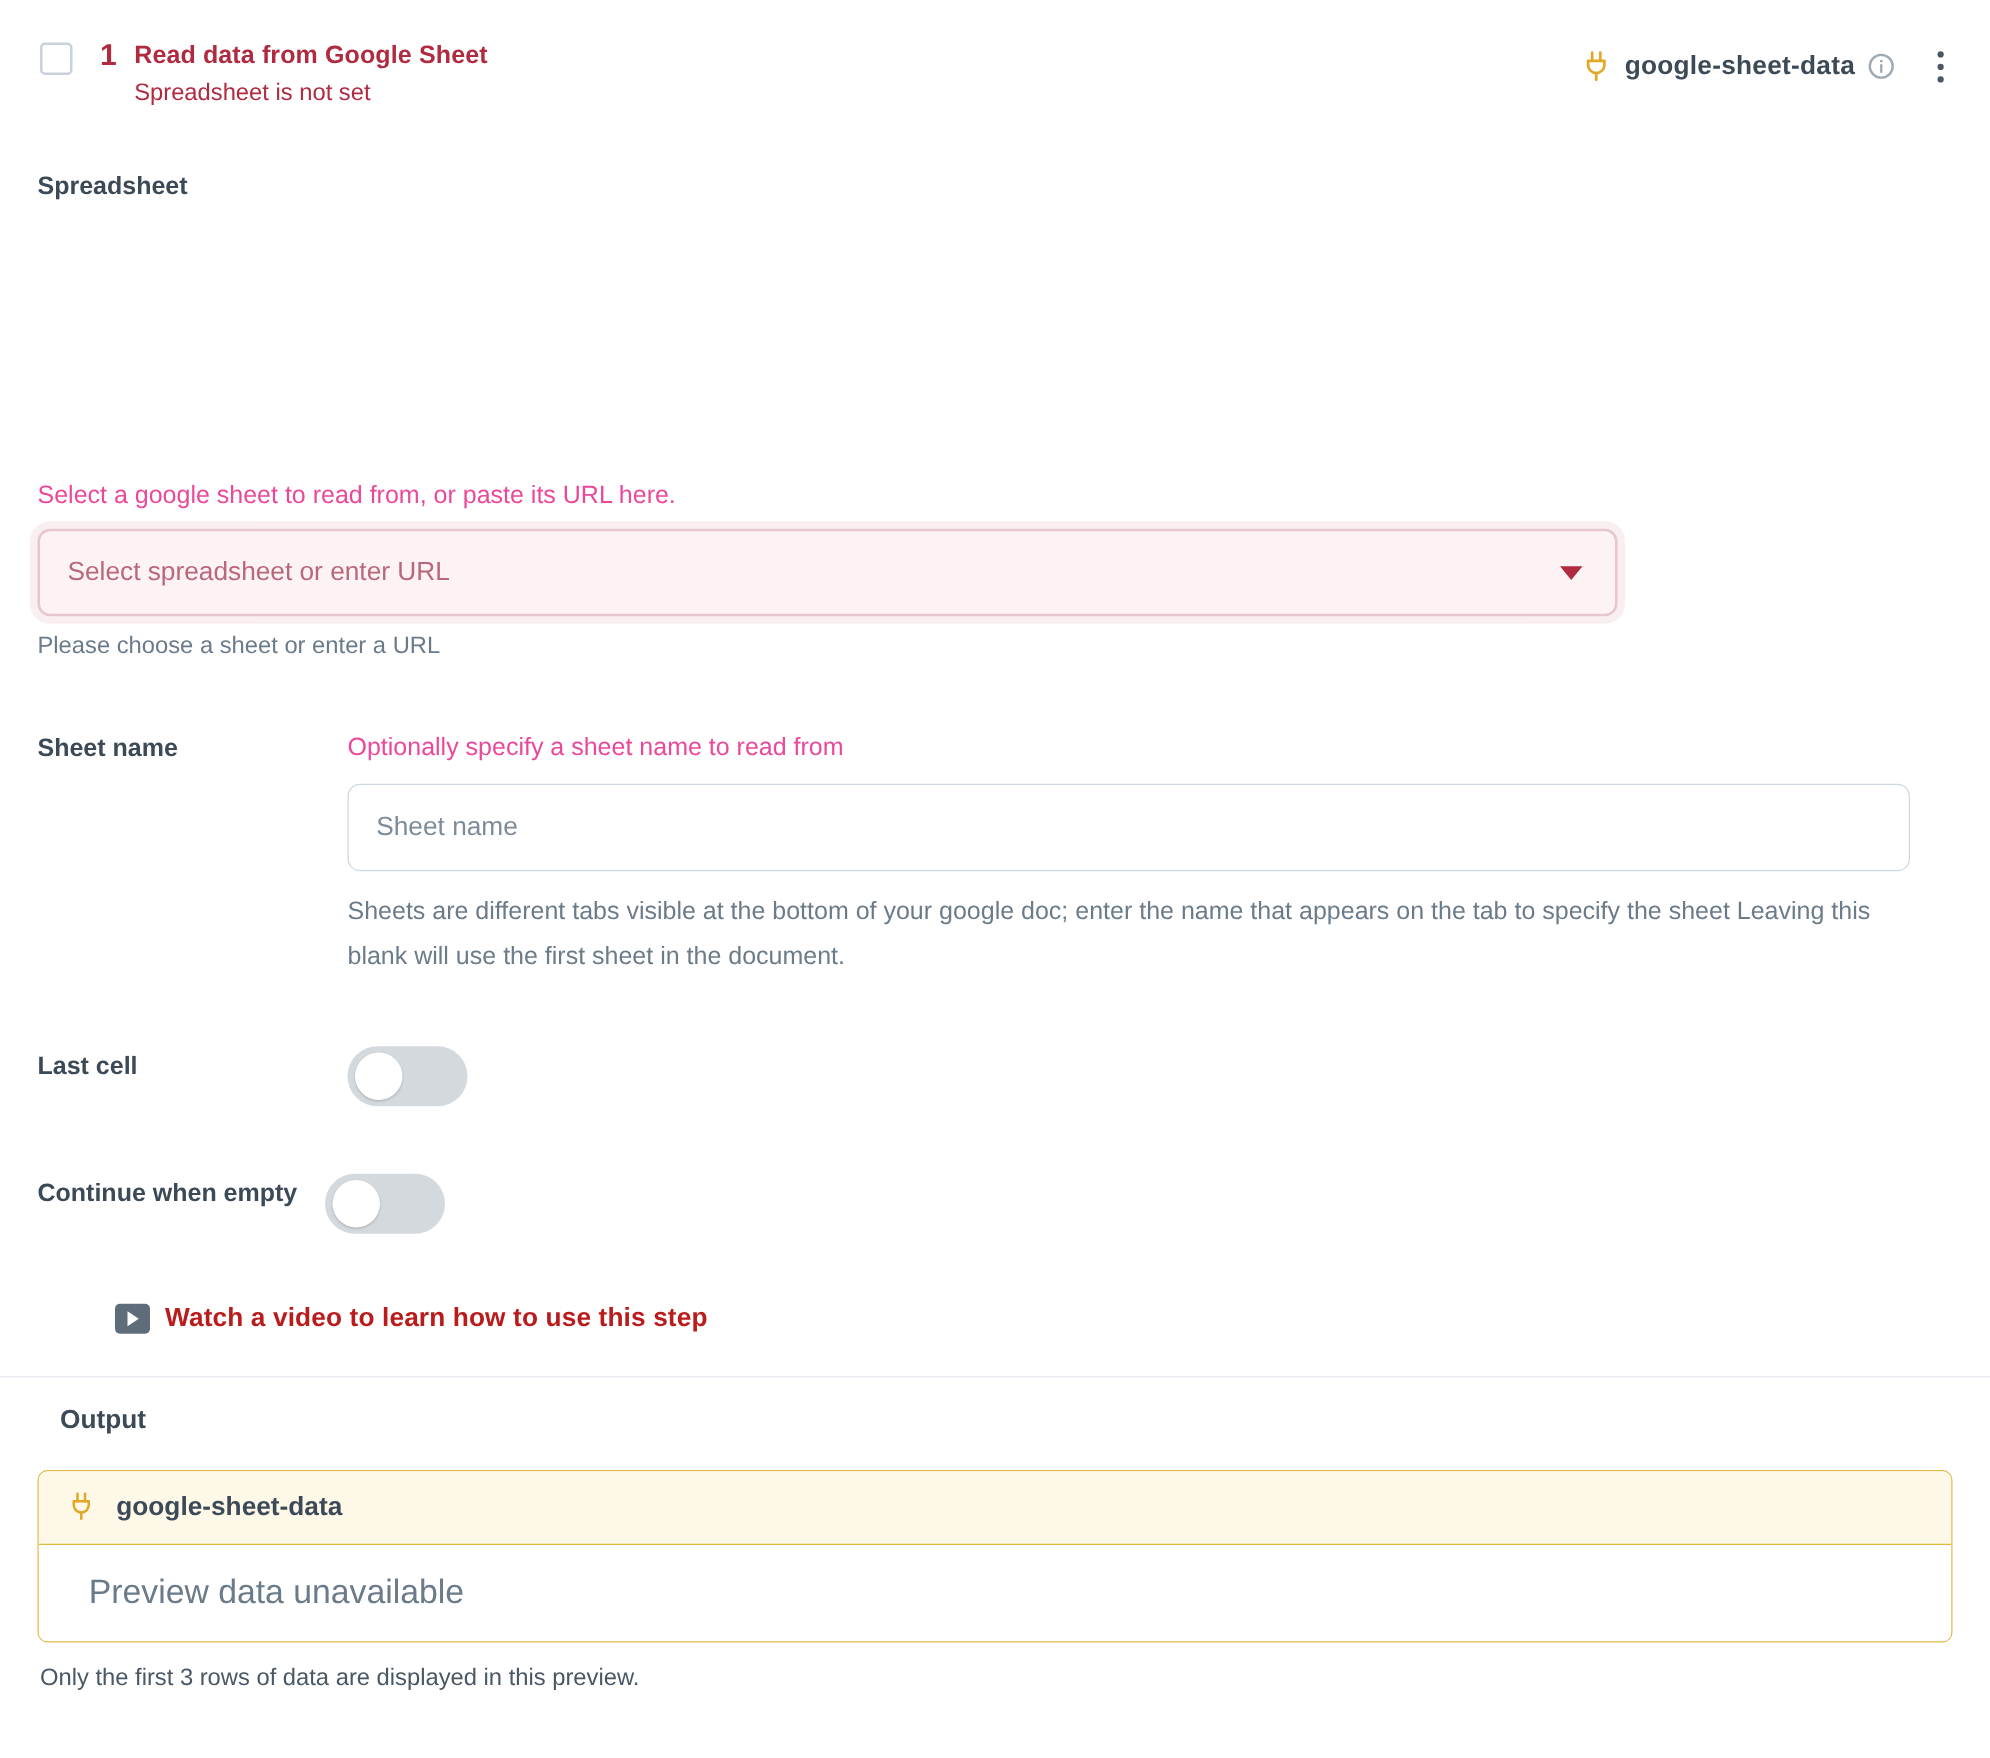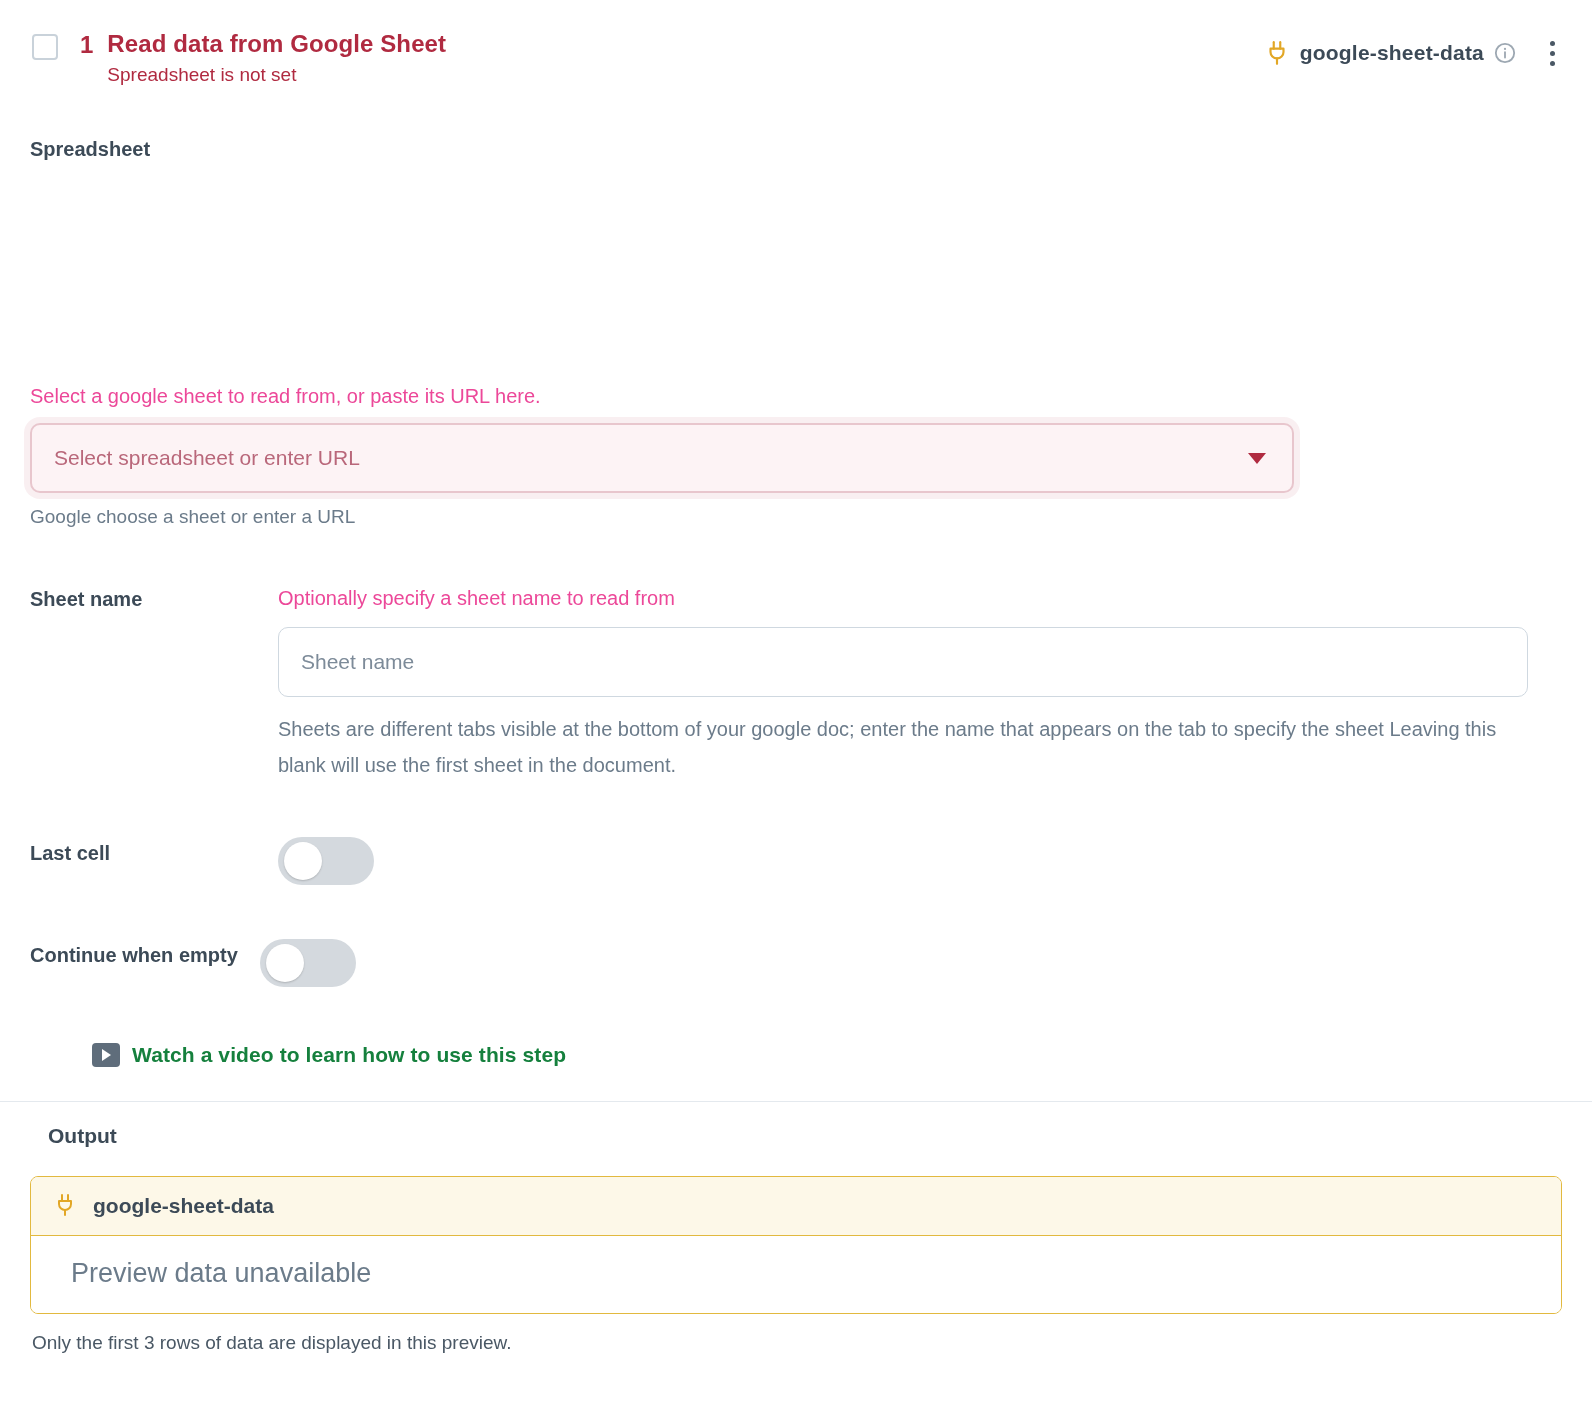--- a/index.html
+++ b/index.html
@@ -37,21 +37,21 @@
   .step-number {
     font-size: 24px;
     font-weight: 700;
     color: #b02a40;
     margin: 0 14px 0 22px;
     line-height: 30px;
     margin-top: 4px;
   }
   .step-titles { margin-top: 2px; }
   .step-title {
-    font-size: 24px;
+    font-size: 20px;
     font-weight: 700;
     color: #b02a40;
     line-height: 32px;
     letter-spacing: 0.1px;
   }
   .step-subtitle {
     font-size: 19px;
     color: #b02a40;
     line-height: 28px;
     margin-top: 1px;
@@ -211,21 +211,21 @@
     content: "";
     position: absolute;
     left: 10px; top: 6px;
     border-left: 9px solid #fff;
     border-top: 6px solid transparent;
     border-bottom: 6px solid transparent;
   }
   .video-text {
     font-size: 21px;
     font-weight: 700;
-    color: #15803d;
+    color: #b91c1c;
     letter-spacing: .1px;
   }
 
   .divider { height: 1px; background: #e4e9ee; width: 100%; }
 
   
   .output-section { padding: 22px 30px 0 30px; }
   .output-title {
     font-size: 21px;
     font-weight: 700;
@@ -307,21 +307,21 @@
     <div class="row" style="margin-top:26px;flex-direction:column;">
       <div class="row-label">Spreadsheet</div>
       <div class="row-body">
         <div class="field-desc">Select a google sheet to read from, or paste its URL here.</div>
         <div class="select-wrap">
           <div class="select-error">
             <span class="placeholder">Select spreadsheet or enter URL</span>
             <span class="caret"></span>
           </div>
         </div>
-        <div class="error-msg">Google choose a sheet or enter a URL</div>
+        <div class="error-msg">Please choose a sheet or enter a URL</div>
       </div>
     </div>
 
     <div class="row" style="margin-top:52px;">
       <div class="row-label">Sheet name</div>
       <div class="row-body">
         <div class="field-desc">Optionally specify a sheet name to read from</div>
         <input class="text-input" type="text" placeholder="Sheet name" style="">
         <div class="input-help">Sheets are different tabs visible at the bottom of your google doc; enter the name that appears on the tab to specify the sheet Leaving this blank will use the first sheet in the document.</div>
       </div>

